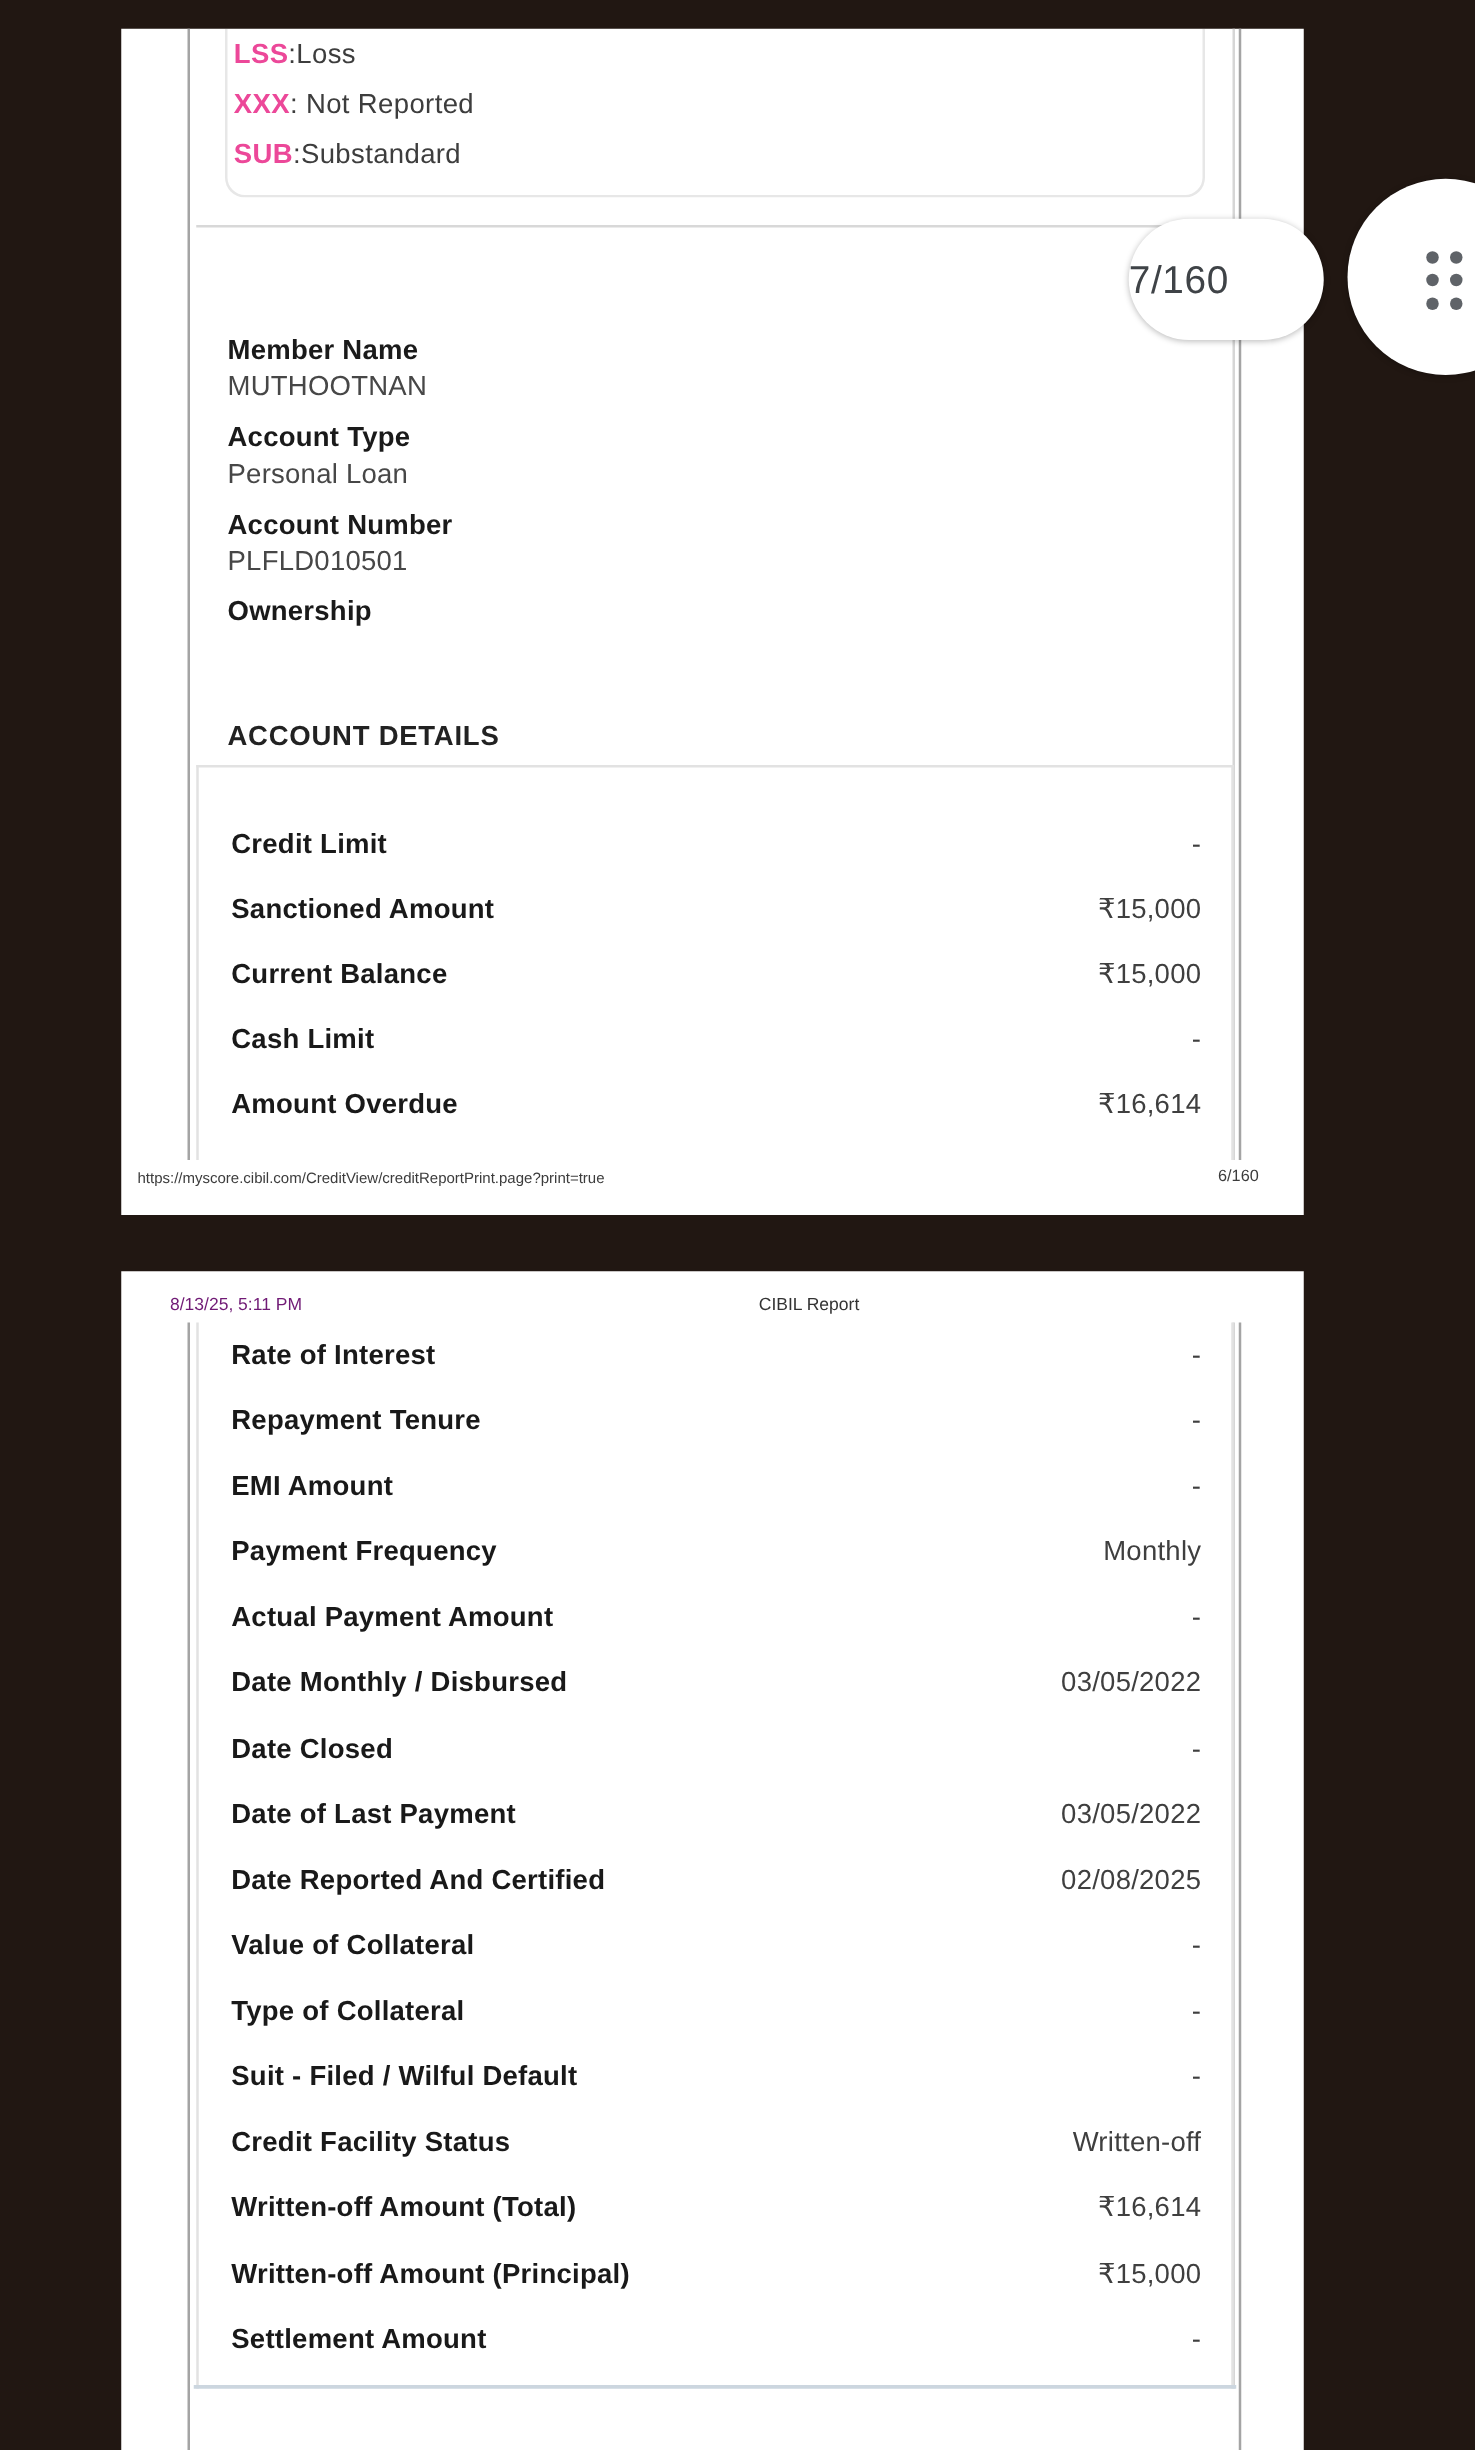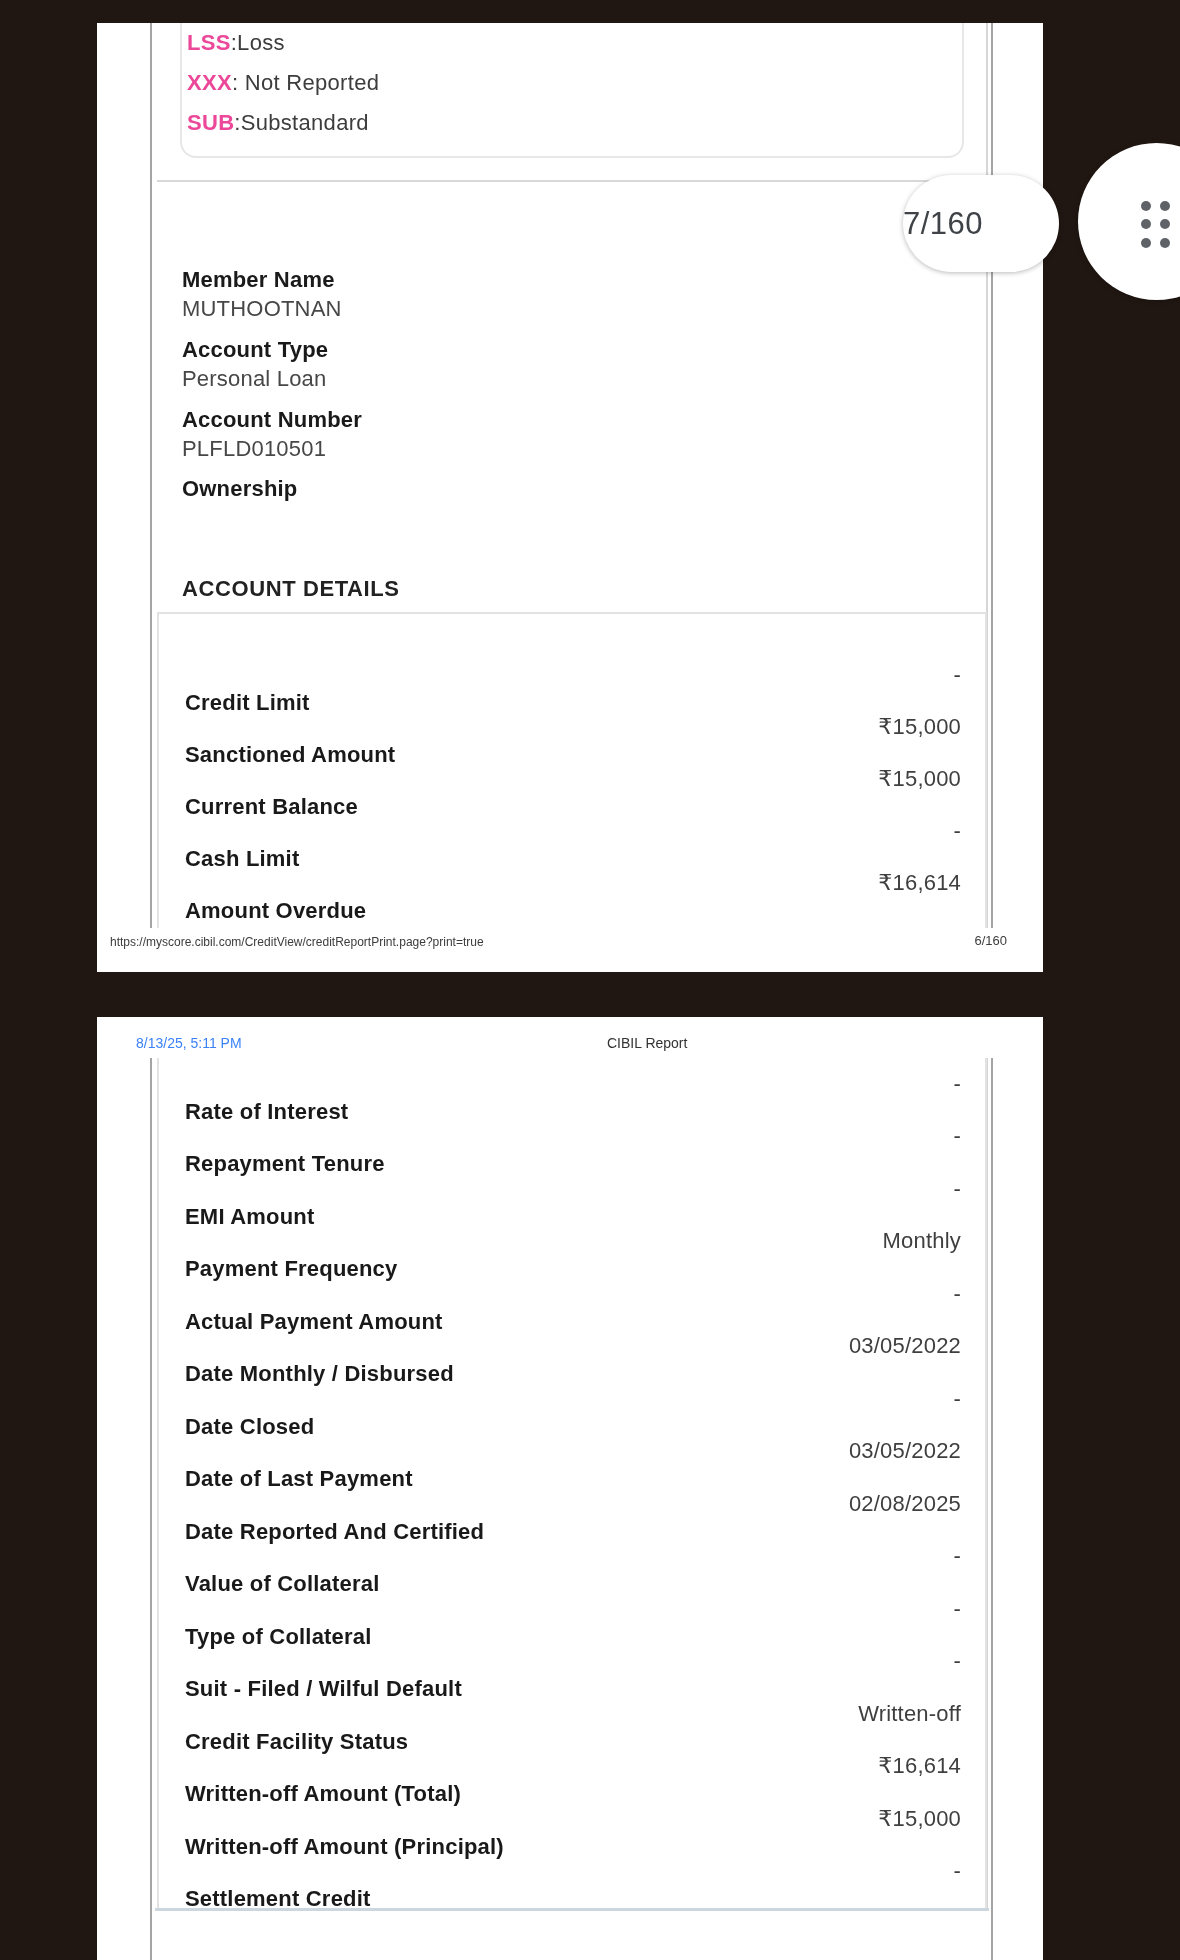--- a/index.html
+++ b/index.html
@@ -25,26 +25,26 @@
   .pair .val{display:block;height:29px;line-height:29px;font-size:22px;color:#474747;letter-spacing:.2px;}
   .section-title{position:absolute;left:85px;top:552px;height:28px;line-height:28px;
     font-size:22px;font-weight:bold;color:#222;letter-spacing:.6px;}
   .details-box{position:absolute;left:60px;top:589px;width:830px;height:316px;
     border:2px solid #e2e2e2;border-bottom:none;box-sizing:border-box;}
   .box2{position:absolute;left:60px;top:41px;width:830px;height:853px;
     border-left:2px solid #e2e2e2;border-right:2px solid #e2e2e2;box-sizing:border-box;}
   .box2-bottom{position:absolute;left:58px;top:891px;width:834px;height:3px;background:#ccd6df;}
   
   .trow{position:absolute;left:88px;width:776px;height:28px;line-height:28px;}
-  .trow .lbl{float:left;font-size:22px;font-weight:bold;color:#191919;letter-spacing:.2px;margin-top:28px;}
+  .trow .lbl{float:left;font-size:22px;font-weight:bold;color:#191919;letter-spacing:.2px;}
   .trow .val{float:right;font-size:22px;color:#3f3f3f;letter-spacing:.2px;}
   
   .pfoot-url{position:absolute;left:13px;top:912px;font-size:12px;color:#3c3c3c;}
   .pfoot-num{position:absolute;right:36px;top:910px;font-size:13px;color:#3c3c3c;}
-  .phead-ts{position:absolute;left:39px;top:18px;font-size:14px;color:#3b82f6;}
+  .phead-ts{position:absolute;left:39px;top:18px;font-size:14px;color:#701a75;}
   .phead-title{position:absolute;left:510px;top:18px;font-size:14px;color:#333;}
   
   .page-pill{position:absolute;left:903px;top:175px;width:156px;height:97px;background:#fff;
     border-radius:49px;box-shadow:0 1px 5px rgba(0,0,0,.28);text-align:left;line-height:97px;
     font-size:31px;color:#3f4347;letter-spacing:.5px;z-index:5;}
   .grid-btn{position:absolute;left:1078px;top:143px;width:157px;height:157px;border-radius:50%;
     background:#fff;box-shadow:0 1px 5px rgba(0,0,0,.28);z-index:5;}
   .dot{position:absolute;width:10px;height:10px;border-radius:50%;background:#5f6368;}
 </style>
 </head>
@@ -172,21 +172,21 @@
     </div>
     <div class="trow" style="top:735px;">
       <span class="lbl">Written-off Amount (Total)</span>
       <span class="val">₹16,614</span>
     </div>
     <div class="trow" style="top:788px;">
       <span class="lbl">Written-off Amount (Principal)</span>
       <span class="val">₹15,000</span>
     </div>
     <div class="trow" style="top:840px;">
-      <span class="lbl">Settlement Credit</span>
+      <span class="lbl">Settlement Amount</span>
       <span class="val">-</span>
     </div>
   </div>
 
   <div class="page-pill">7/160</div>
   <div class="grid-btn">
     <span>
       <span class="dot" style="left:63px;top:58px;"></span>
       <span class="dot" style="left:82px;top:58px;"></span>
       <span class="dot" style="left:63px;top:76px;"></span>

